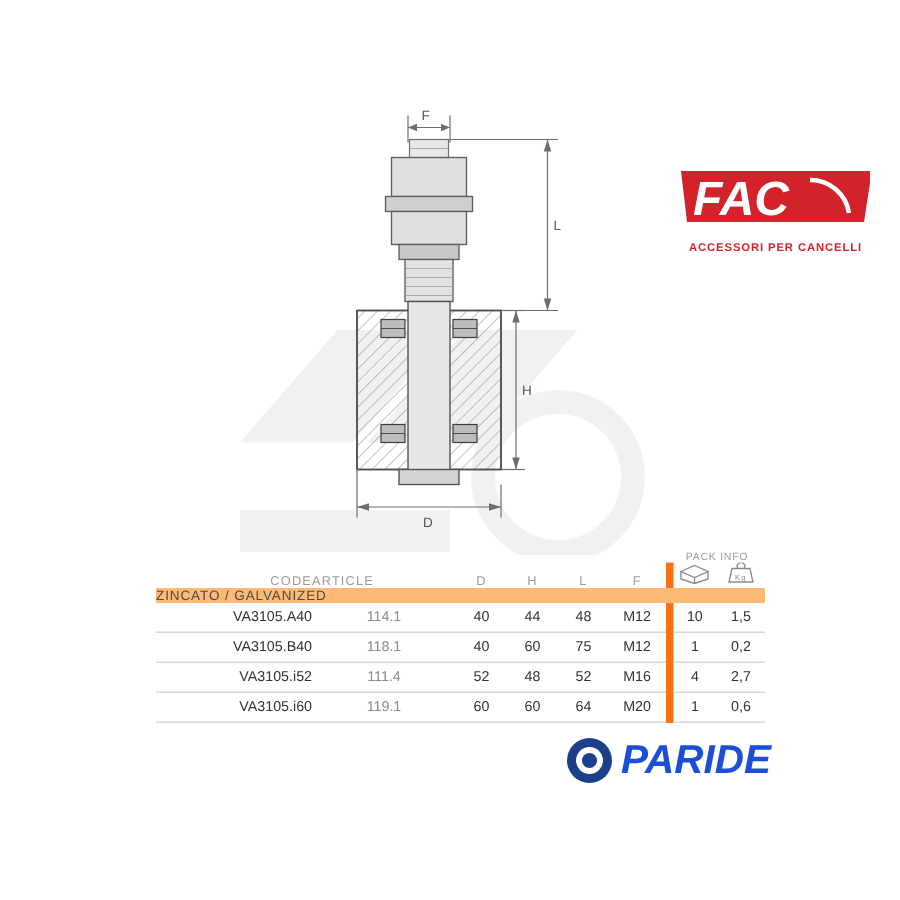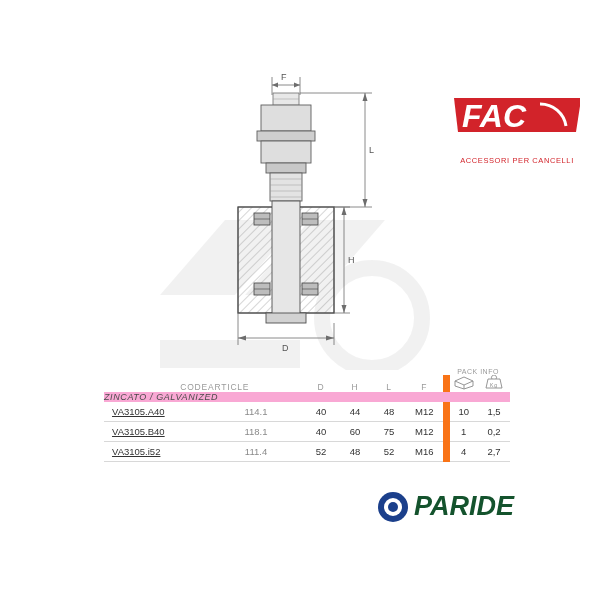--- a/index.html
+++ b/index.html
@@ -28,35 +28,35 @@
     width: 300px;
     height: 170px;
     opacity: 0.35;
     pointer-events: none;
   }
 
   
   .fac-logo {
     position: absolute;
     right: 18px;
-    top: 92px;
+    top: 108px;
     width: 130px;
     text-align: center;
   }
   .fac-logo .logo-box {
     position: relative;
     width: 130px;
     height: 46px;
   }
   .fac-sub {
     font-size: 7.5px;
     color: #d2232a;
     letter-spacing: 0.6px;
-    margin-top: 18px;
-    font-weight: normal;
+    margin-top: 6px;
+    font-weight: bold;
   }
 
   
   .drawing {
     position: absolute;
     left: 200px;
     top: 55px;
     width: 230px;
     height: 310px;
   }
@@ -69,21 +69,21 @@
     width: 210px;
     height: 34px;
   }
   .paride-text {
     position: absolute;
     left: 38px;
     top: 1px;
     font-size: 27px;
     font-weight: bold;
     font-style: italic;
-    color: #14532d;
+    color: #1d4ed8;
     letter-spacing: 0px;
     font-family: "Liberation Sans", sans-serif;
   }
 
   
   .table-wrap {
     position: absolute;
     left: 104px;
     top: 368px;
     width: 406px;
@@ -111,38 +111,37 @@
   .hdr-row td.code-h { text-align: right; padding-left: 4px; }
   .hdr-row td.art-h { text-align: left; }
   .packinfo-h {
     font-size: 7px;
     color: #9a9a9a;
     letter-spacing: 0.5px;
     text-align: center;
     padding-bottom: 1px;
   }
   .section-row td {
-    background: #f9a8d4;
+    background: #fdba74;
     font-size: 9px;
-    font-style: italic;
     color: #4a4a4a;
     letter-spacing: 0.6px;
     padding: 3px 0 3px 8px;
     text-align: left;
   }
   .data-row td {
     height: 19px;
     text-align: center;
     border-bottom: 1px solid #d8d8d8;
     font-size: 9.5px;
     color: #333;
   }
-  .data-row td.code { text-align: left; padding-left: 8px; text-decoration: underline; }
+  .data-row td.code { text-align: right; padding-left: 8px; }
   .data-row td.article { color: #8a8a8a; }
-  .pack-div { border-left: 7px solid #f97316; }
+  .pack-div { border-left: 5px solid #f97316; }
   .icon-cell { padding-bottom: 2px; }
 </style>
 </head>
 <body>
 
 <div class="page">
 
   <div class="watermark">
     <svg viewBox="0 0 300 170" width="300" height="170" aria-hidden="true">
       <path d="M10,95 L75,20 L150,20 L85,95 Z" fill="#d9d9d9"></path>
@@ -325,17 +324,27 @@
       <tr class="data-row">
         <td class="code">VA3105.i52</td>
         <td class="article">111.4</td>
         <td>52</td>
         <td>48</td>
         <td>52</td>
         <td>M16</td>
         <td class="pack-div">4</td>
         <td>2,7</td>
       </tr>
+      <tr class="data-row">
+        <td class="code">VA3105.i60</td>
+        <td class="article">119.1</td>
+        <td>60</td>
+        <td>60</td>
+        <td>64</td>
+        <td>M20</td>
+        <td class="pack-div">1</td>
+        <td>0,6</td>
+      </tr>
     </tbody>
       </table>
   </div>
 
 </div>
 
 </body></html>

